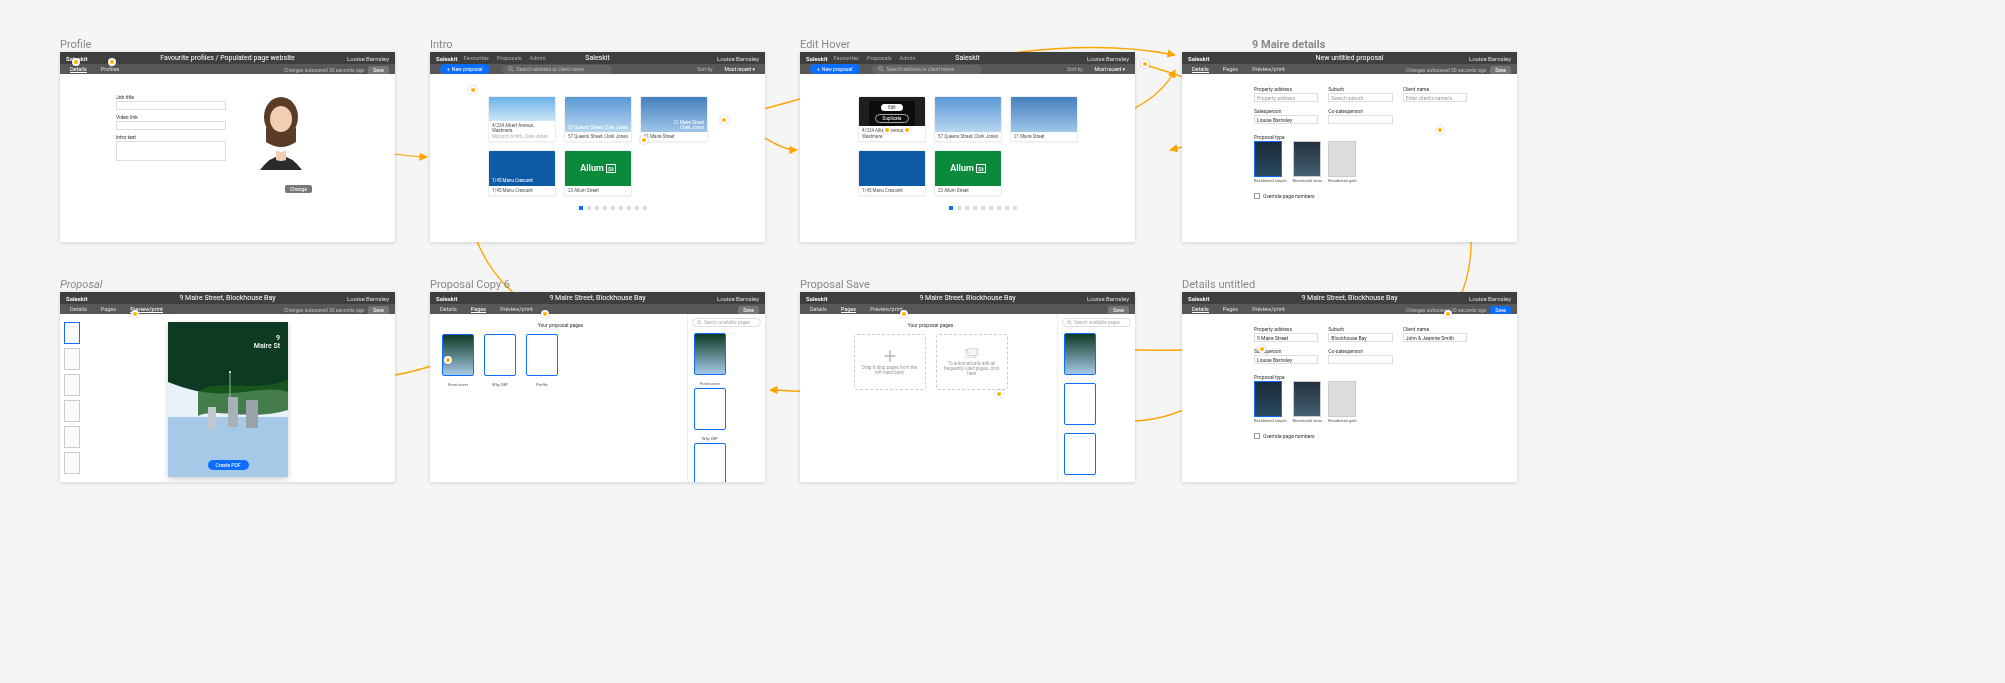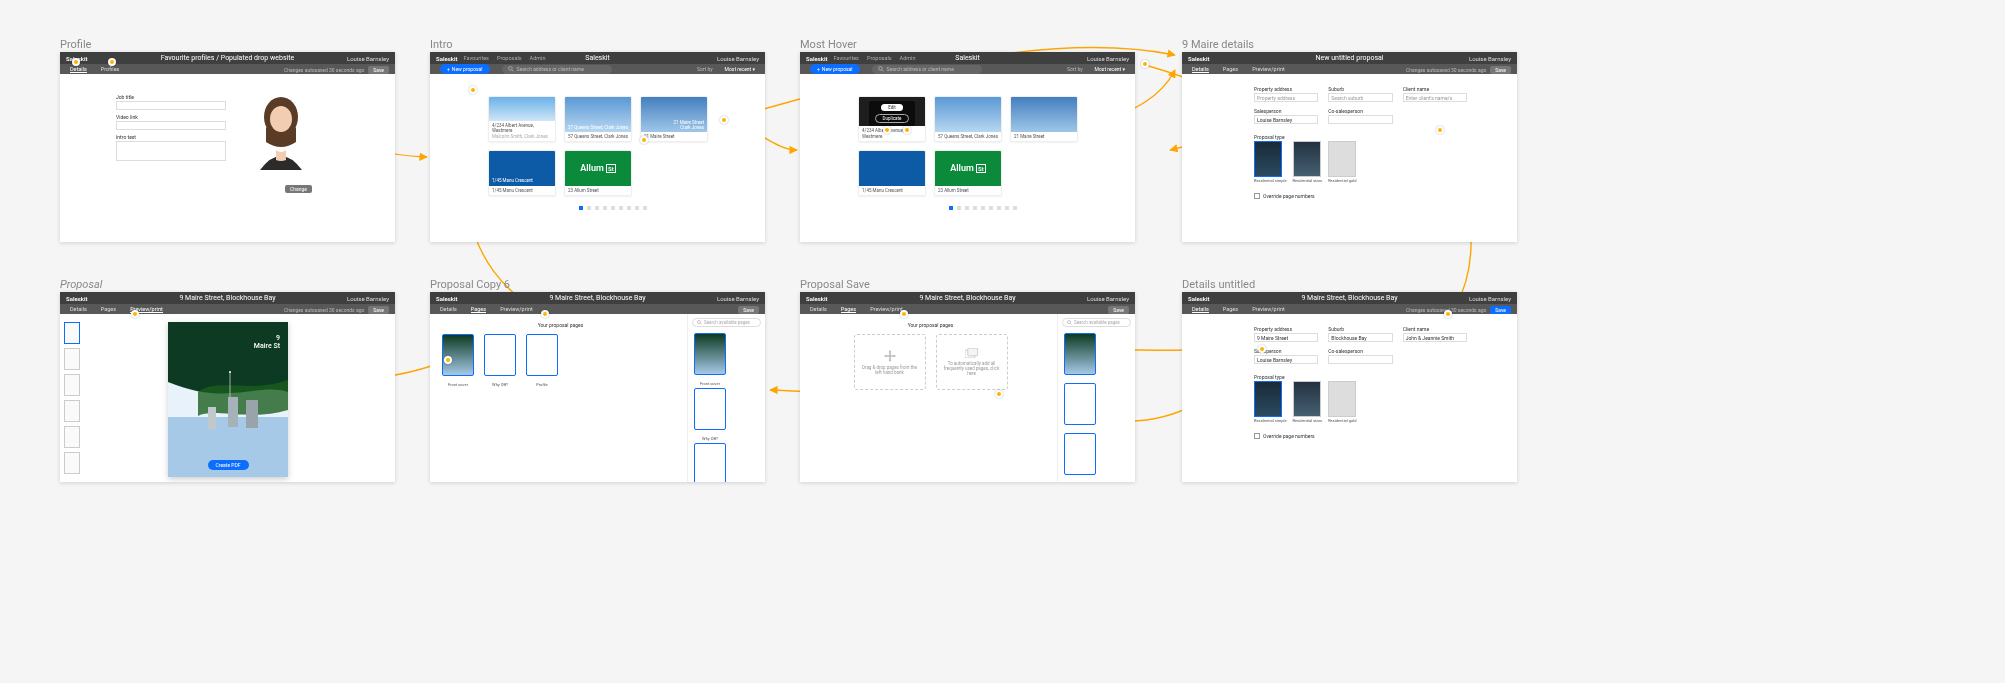--- a/index.html
+++ b/index.html
@@ -78,21 +78,21 @@
 
   <path class="arrow" marker-end="url(#ah)" d="M 887,135 C 900,155 885,160 874,155"></path>
 </svg>
 
 <div class="artboard-label" style="left:60px; top:38px;">Profile</div>
 <div class="artboard" style="left:60px; top:52px; width:335px; height:190px;">
   <div class="ab-header">
     <div style="display:flex; gap:8px; align-items:center;">
       <span class="brand">Saleskit</span>
     </div>
-    <span class="title-center">Favourite profiles / Populated drop website</span>
+    <span class="title-center">Favourite profiles / Populated page website</span>
     <span>Louise Barnsley</span>
   </div>
   <div class="ab-subhead">
     <div class="sub-tabs">
       <span class="active">Details</span>
       <span>Profiles</span>
     </div>
     <div class="right-btns">
       <span>Changes autosaved 30 seconds ago</span>
       <span class="btn-save">Save</span>
@@ -192,21 +192,21 @@
           <div class="dot"></div>
           <div class="dot"></div>
           <div class="dot"></div>
           <div class="dot"></div>
           <div class="dot"></div>
           <div class="dot"></div>
     </div>
   </div>
 </div>
 
-<div class="artboard-label" style="left:800px; top:38px;">Most Hover</div>
+<div class="artboard-label" style="left:800px; top:38px;">Edit Hover</div>
 <div class="artboard" style="left:800px; top:52px; width:335px; height:190px;">
   <div class="ab-header">
     <div style="display:flex; gap:6px; align-items:center;">
       <span class="brand">Saleskit</span>
       <span class="tabs">
         <span>Favourites</span>
         <span>Proposals</span>
         <span>Admin</span>
       </span>
     </div>
@@ -263,21 +263,21 @@
           <div class="dot"></div>
           <div class="dot"></div>
           <div class="dot"></div>
           <div class="dot"></div>
           <div class="dot"></div>
           <div class="dot"></div>
     </div>
   </div>
 </div>
 
-<div class="artboard-label" style="left:1182px; top:38px;">9 Maire details</div>
+<div class="artboard-label" style="left:1252px; top:38px;font-weight:bold;">9 Maire details</div>
 <div class="artboard" style="left:1182px; top:52px; width:335px; height:190px;">
   <div class="ab-header">
     <div style="display:flex; gap:6px;">
           <span class="brand">Saleskit</span>
         </div>
     <span class="title-center">New untitled proposal</span>
     <span>Louise Barnsley</span>
   </div>
   <div class="ab-subhead">
     <div class="sub-tabs">

